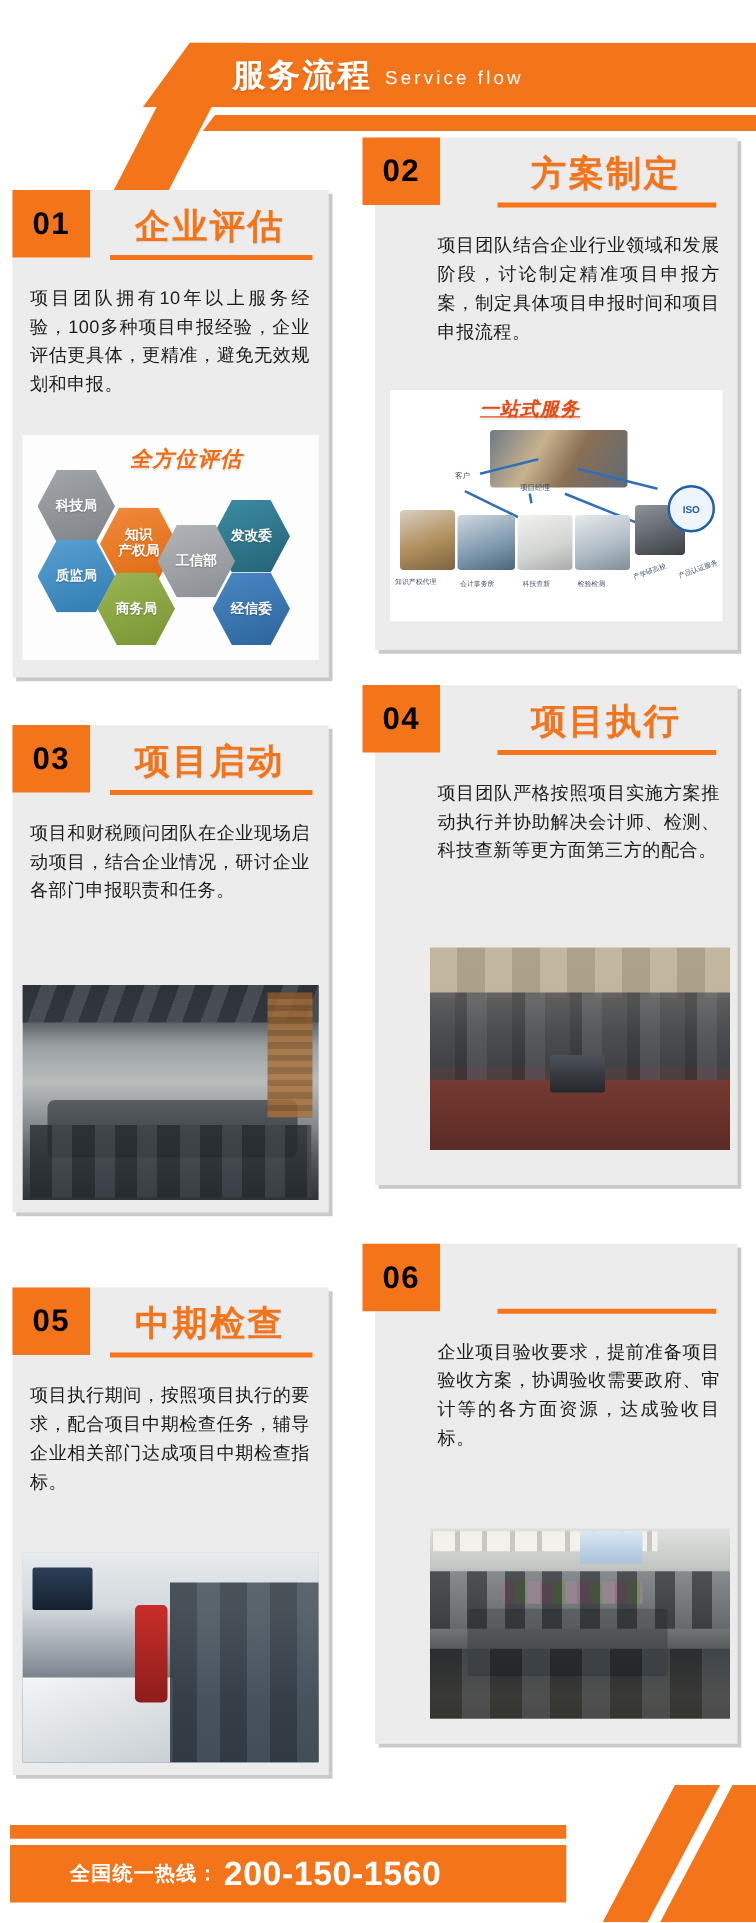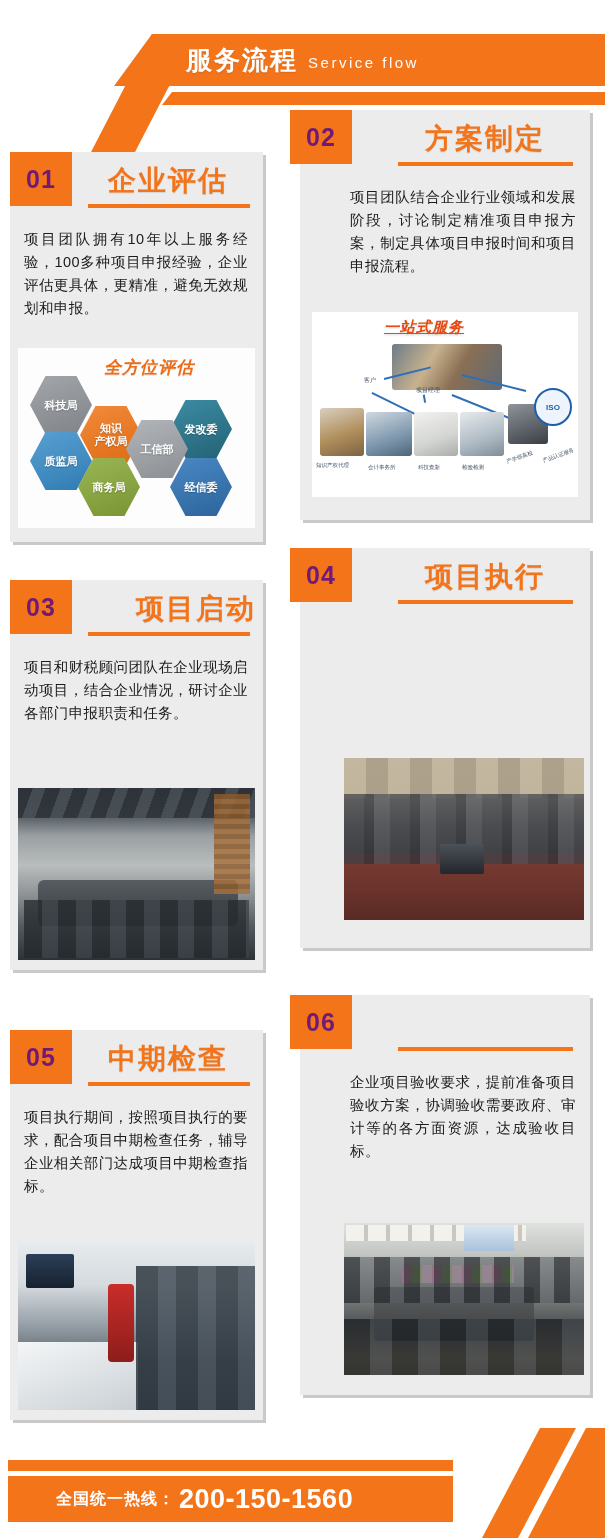--- a/index.html
+++ b/index.html
@@ -18,21 +18,21 @@
   .hdr-titles{position:absolute;left:0;top:22px;width:605px;height:52px;
               display:flex;align-items:center;justify-content:center;gap:10px;}
   .hdr-cn{color:#ffffff;font-size:26px;font-weight:bold;letter-spacing:2px;
           text-shadow:0 1px 2px rgba(0,0,0,.12);}
   .hdr-en{color:#ffffff;font-size:15px;letter-spacing:2.5px;font-weight:400;
           position:relative;top:2px;}
 
   
   .card{position:absolute;background:#ececec;
         box-shadow:3px 3px 0 0 #c9c9c9;}
-  .badge{position:absolute;background:#F4741A;color:#701a75;
+  .badge{position:absolute;background:#F4741A;color:#000000;
          display:flex;align-items:center;justify-content:center;
          font-size:25px;font-weight:bold;letter-spacing:1px;
          width:62px;height:54px;}
   .card-title{position:absolute;color:#F4741A;font-weight:bold;
               font-size:28px;letter-spacing:2px;text-align:center;
               text-shadow:0 1px 1px rgba(0,0,0,.10);}
   .title-rule{position:absolute;height:4px;background:#F4741A;}
   .card-body{position:absolute;color:#1b1b1b;font-size:14.5px;
              line-height:1.58;letter-spacing:.4px;text-align:justify;}
 
@@ -162,41 +162,42 @@
     <span class="oss-foot" style="left:56px;top:152px;">会计事务所</span>
     <span class="oss-foot" style="left:106px;top:152px;">科技查新</span>
     <span class="oss-foot" style="left:150px;top:152px;">检验检测</span>
     <span class="oss-foot" style="left:194px;top:142px;transform:rotate(-20deg);">产学研高校</span>
     <span class="oss-foot" style="left:230px;top:140px;transform:rotate(-20deg);">产品认证服务</span>
   </div>
 </div>
 
 <div class="card" style="left:10px;top:580px;width:253px;height:390px;">
   <div class="badge" style="left:0;top:0;">03</div>
-  <div class="card-title" style="left:70px;top:10px;width:176px;text-align:right;">项目启动</div>
+  <div class="card-title" style="left:70px;top:10px;width:176px;">项目启动</div>
   <div class="title-rule" style="left:78px;top:52px;width:162px;"></div>
   <div class="card-body" style="left:14px;top:76px;width:224px;">项目和财税顾问团队在企业现场启动项目，结合企业情况，研讨企业各部门申报职责和任务。</div>
 
   <div class="figure" style="left:8px;top:208px;width:237px;height:172px;">
     <div class="photo" style="background:linear-gradient(180deg,#3a4047 0%,#545b61 16%,#9aa0a2 28%,#b9bdbc 45%,#8d9295 62%,#555b60 80%,#2d3237 100%);"></div>
     <div class="ph-row" style="left:0;top:0;width:237px;height:30px;
                 background:repeating-linear-gradient(110deg,#2b3036 0 14px,#454c52 14px 26px);opacity:.85;"></div>
     <div class="ph-row" style="left:20px;top:92px;width:200px;height:46px;border-radius:6px;
                 background:linear-gradient(180deg,#4e5459,#33383d);opacity:.9;"></div>
     <div class="ph-row" style="left:6px;top:112px;width:225px;height:58px;
                 background:repeating-linear-gradient(90deg,#23282d 0 18px,#3c4247 18px 34px);opacity:.75;"></div>
     <div class="ph-row" style="left:196px;top:6px;width:36px;height:100px;
                 background:repeating-linear-gradient(180deg,#8c5a2b 0 5px,#a96f38 5px 10px);opacity:.8;"></div>
   </div>
 </div>
 
 <div class="card" style="left:300px;top:548px;width:290px;height:400px;">
   <div class="badge" style="left:-10px;top:0;">04</div>
   <div class="card-title" style="left:90px;top:10px;width:190px;">项目执行</div>
   <div class="title-rule" style="left:98px;top:52px;width:175px;"></div>
+  <div class="card-body" style="left:50px;top:76px;width:226px;">项目团队严格按照项目实施方案推动执行并协助解决会计师、检测、科技查新等更方面第三方的配合。</div>
 
   <div class="figure" style="left:44px;top:210px;width:240px;height:162px;">
     <div class="photo" style="background:linear-gradient(180deg,#cbbfa9 0%,#b9ad98 22%,#6f6a63 42%,#4a433e 62%,#6c3a33 80%,#552b26 100%);"></div>
     <div class="ph-row" style="left:0;top:0;width:240px;height:40px;
                 background:repeating-linear-gradient(90deg,#c3b69f 0 22px,#ab9e88 22px 44px);opacity:.9;"></div>
     <div class="ph-row" style="left:0;top:96px;width:240px;height:66px;
                 background:linear-gradient(180deg,#7d3c33,#5a2a24);opacity:.92;"></div>
     <div class="ph-row" style="left:0;top:36px;width:240px;height:70px;
                 background:repeating-linear-gradient(90deg,#3a3f47 0 20px,#2b3038 20px 30px,#4c515a 30px 46px);opacity:.7;"></div>
     <div class="ph-row" style="left:96px;top:86px;width:44px;height:30px;border-radius:2px;

